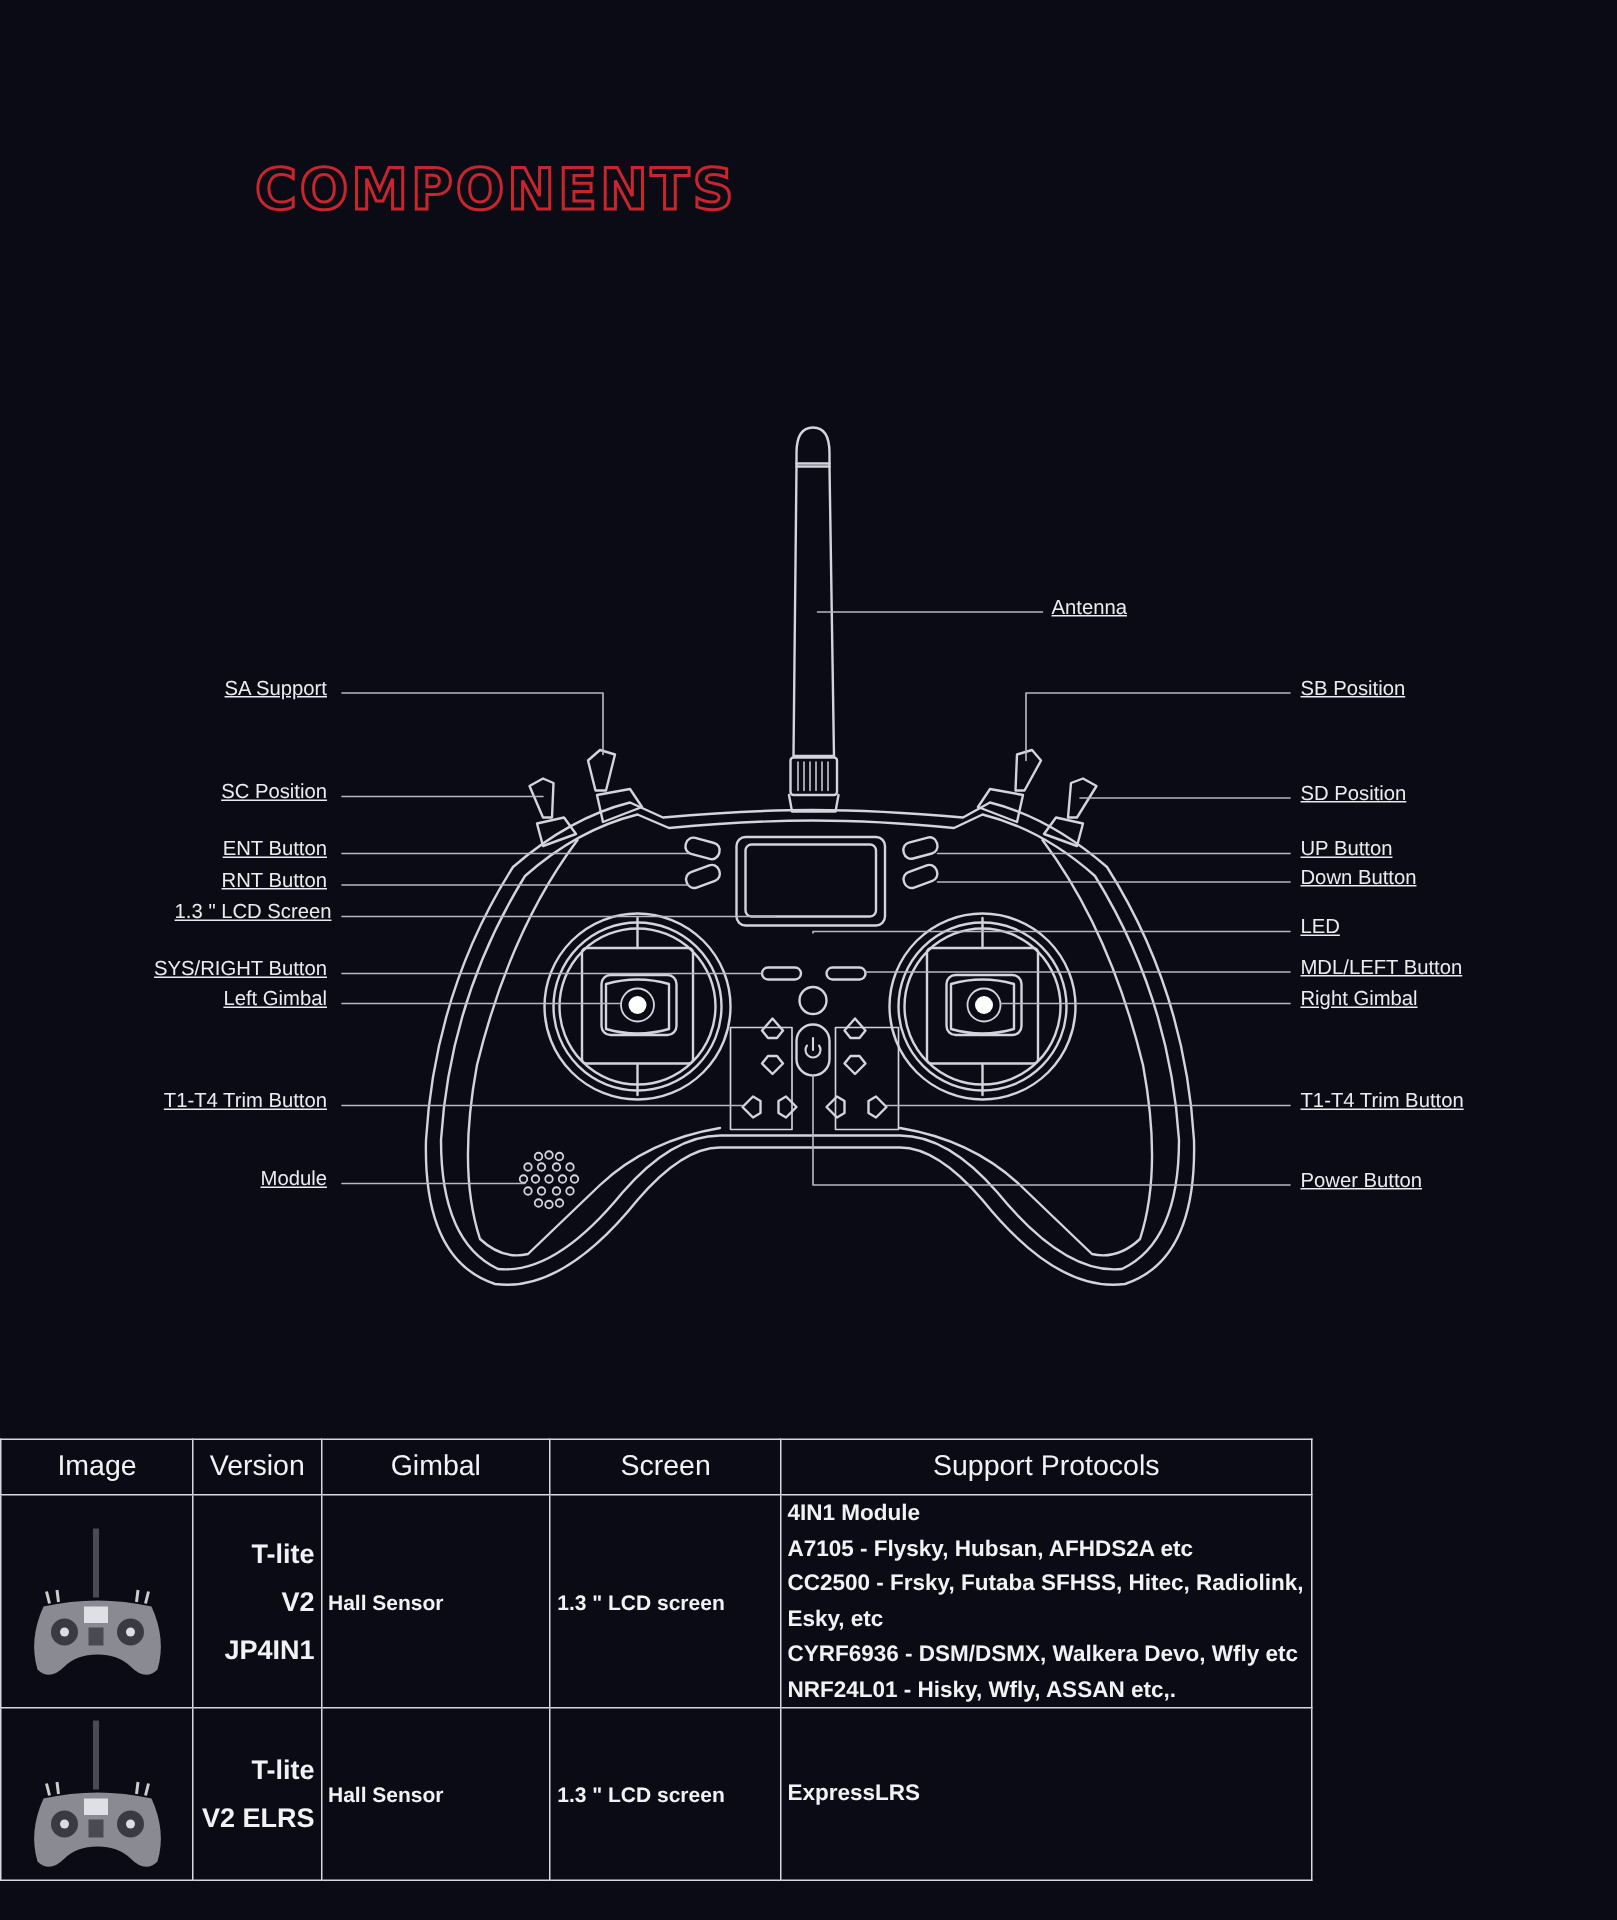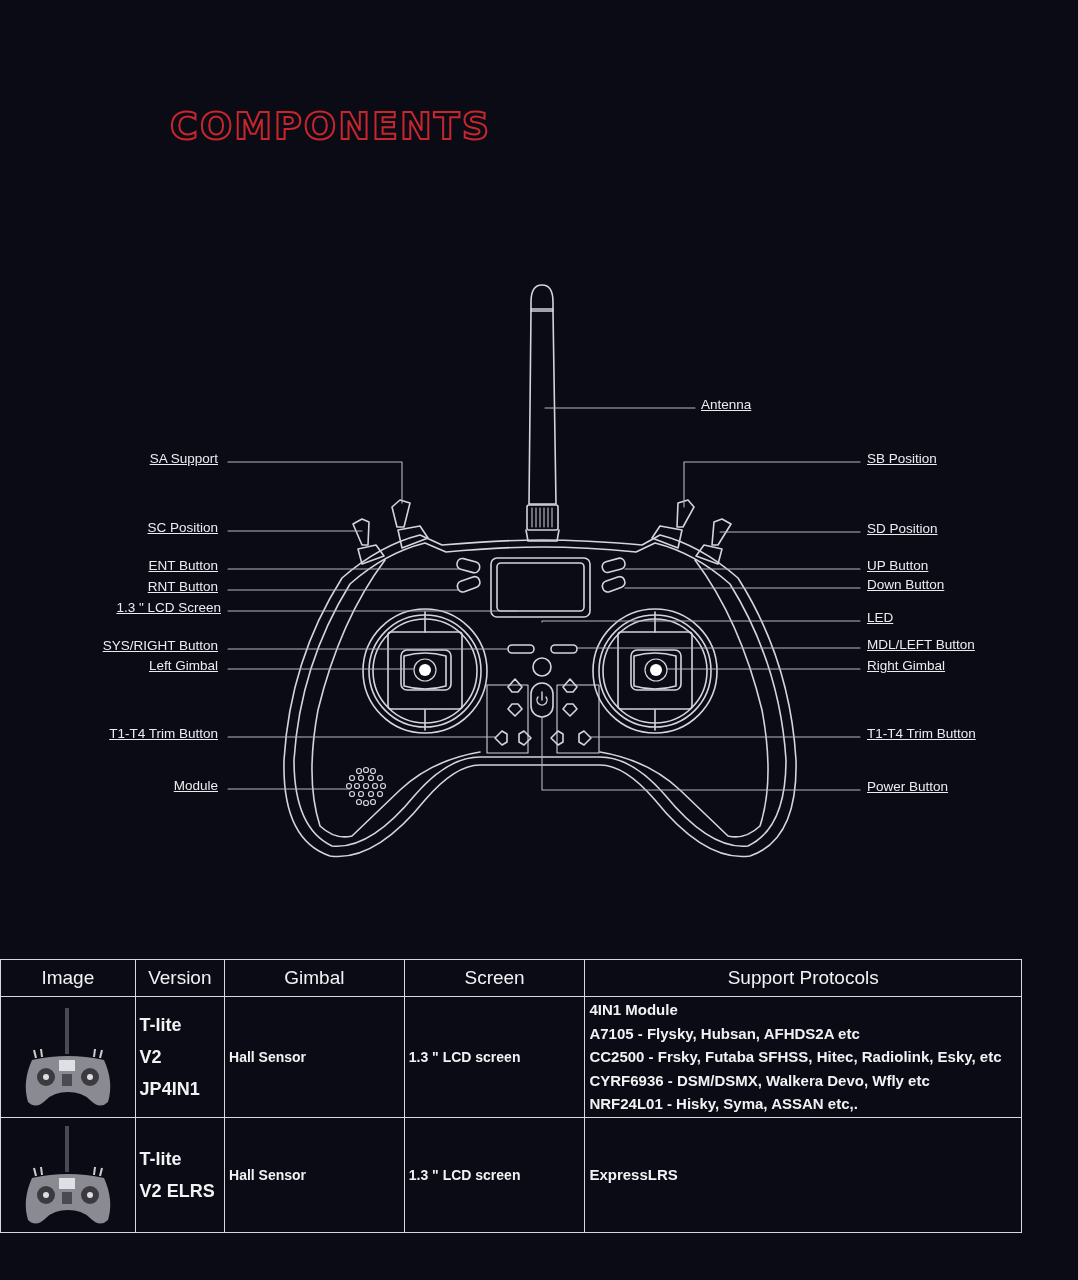--- a/index.html
+++ b/index.html
@@ -20,34 +20,34 @@
     margin-left:24px;
   }
   .diagram { position:absolute; left:0; top:0; width:1078px; height:940px; }
   .lbl {
     position:absolute; font-size:13.5px; color:#ececf0; white-space:nowrap;
     font-family:"Liberation Sans", sans-serif; line-height:16px;text-decoration:underline;
   }
   .lbl.left { text-align:right; width:180px; }
   .lbl.right { text-align:left; }
   table.spec {
-    position:absolute; left:0; top:959px; width:1022px;
+    position:absolute; left:0; top:959px; width:875px;
     border-collapse:collapse;
     font-family:"Liberation Sans", sans-serif;
   }
   table.spec th, table.spec td {
     border:1.5px solid #d8d8e0;
     color:#f2f2f4;
     padding:0 4px;
   }
   table.spec th {
     height:36px; font-size:19px; font-weight:normal; text-align:center;
   }
   table.spec td { font-size:14px; font-weight:bold; }
-  td.ver { text-align:left; font-size:18px !important; font-weight:normal; line-height:32px; }
+  td.ver { text-align:right; font-size:18px !important; font-weight:normal; line-height:32px; }
   td.img { width:128px; padding:0; }
   .proto-line { line-height:23.5px; font-size:15px; }
   .thumb { display:block; margin:0 auto; }
 </style>
 </head>
 <body>
 
 <div class="title">COMPONENTS</div>
 
 <svg class="diagram" width="1078" height="940" viewBox="0 0 1078 940" fill="none" stroke="#d4d4dc" stroke-width="1.6" stroke-linecap="round" stroke-linejoin="round">
@@ -252,21 +252,21 @@
         <div>T-lite</div>
         <div>V2 JP4IN1</div>
       </td>
       <td>Hall Sensor</td>
       <td>1.3 " LCD screen</td>
       <td>
         <div class="proto-line">4IN1 Module</div>
         <div class="proto-line">A7105 - Flysky, Hubsan, AFHDS2A etc</div>
         <div class="proto-line">CC2500 - Frsky, Futaba SFHSS, Hitec, Radiolink, Esky,  etc</div>
         <div class="proto-line">CYRF6936 - DSM/DSMX, Walkera Devo, Wfly etc</div>
-        <div class="proto-line">NRF24L01 - Hisky, Syma, ASSAN etc,.</div>
+        <div class="proto-line">NRF24L01 - Hisky, Wfly, ASSAN etc,.</div>
       </td>
     </tr>
     <tr style="height:115px">
       <td class="img">
         <svg class="thumb" width="100" height="110" viewBox="0 0 100 110">
           <rect x="47" y="6" width="4" height="46" fill="#4a4a52"></rect>
           <path d="M14 58 Q50 50 86 58 Q96 80 90 100 Q82 108 72 98 Q64 90 50 90 Q36 90 28 98 Q18 108 10 100 Q4 80 14 58 Z" fill="#8a8a92"></path>
           <circle cx="28" cy="75" r="9" fill="#3a3a40"></circle>
             <circle cx="28" cy="75" r="3" fill="#dddde0"></circle>
           <circle cx="72" cy="75" r="9" fill="#3a3a40"></circle>

